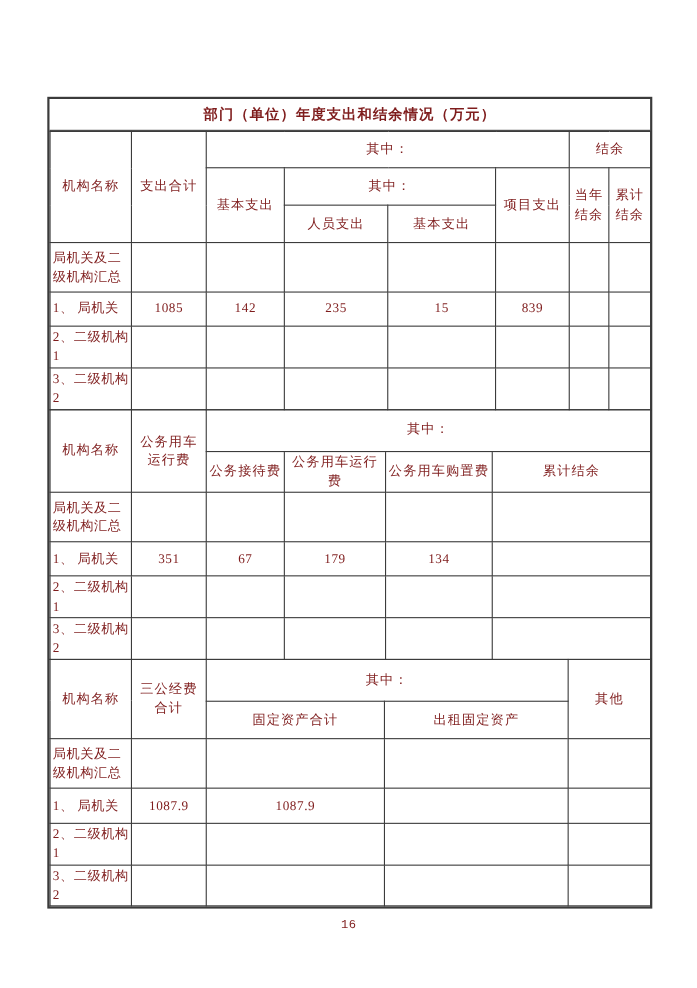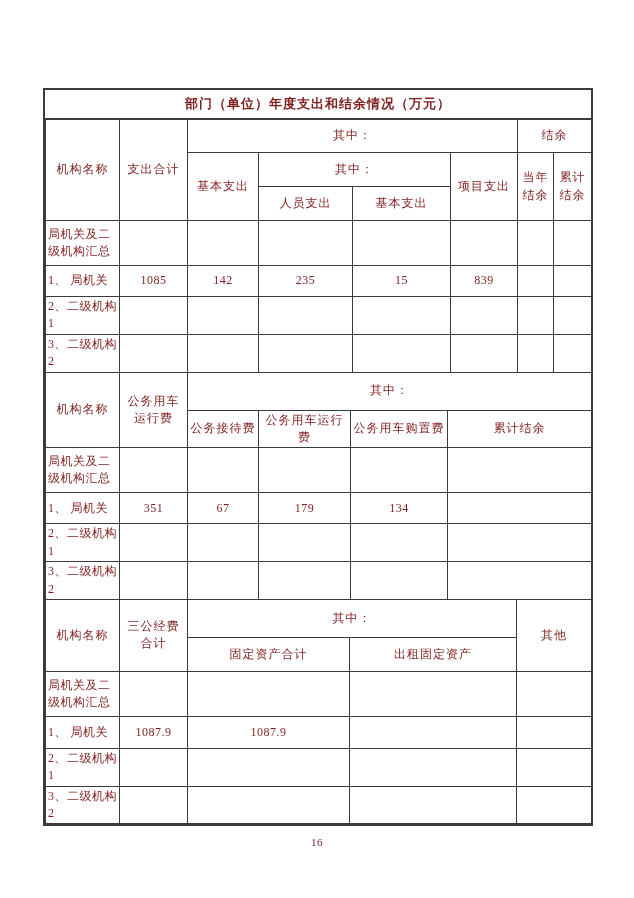--- a/index.html
+++ b/index.html
@@ -53,20 +53,21 @@
   tr.h34{height:34px;}
   tr.h38{height:38px;}
   tr.h45{height:45px;}
   tr.h31{height:31px;}
   tr.h32{height:32px;}
   .page-num{
     position:absolute;left:0;right:0;top:836px;
     text-align:center;
     font-size:11px;
     letter-spacing:0.5px;
+    font-family:Liberation Mono, monospace;
   }
 </style>
 </head>
 <body>
 
 <div class="sheet">
 
   <div class="doc-table">
 
     <div class="title-row">部门（单位）年度支出和结余情况（万元）</div>

